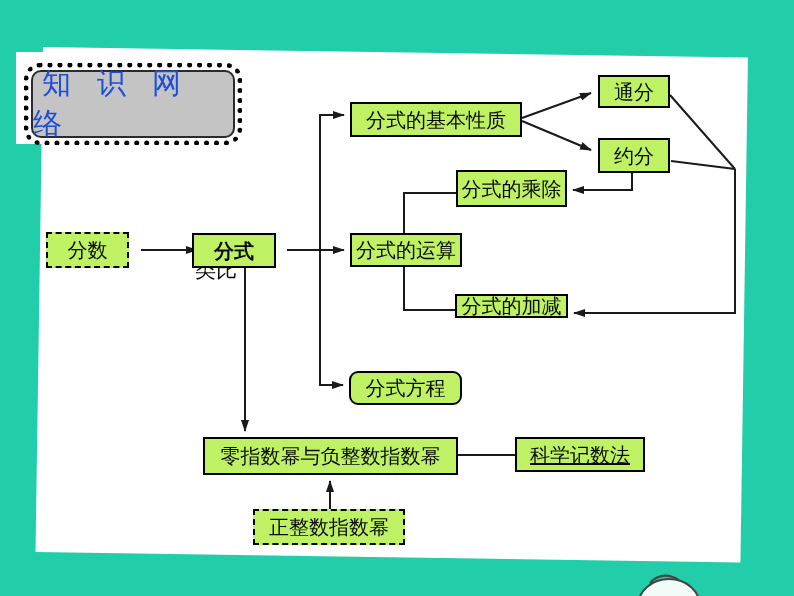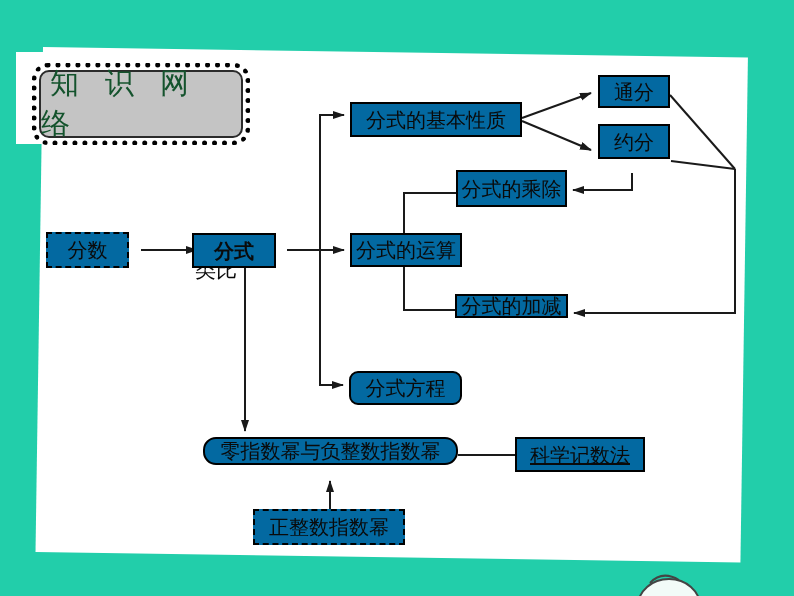--- a/index.html
+++ b/index.html
@@ -16,31 +16,30 @@
     transform-origin:top left;
   }
   .badge-backing{
     position:absolute;left:16px;top:52px;width:232px;height:92px;
     background:#ffffff;
   }
   .badge{
     position:absolute;left:31px;top:70px;width:200px;height:64px;
     background:#c4c4c4;border:2px solid #2b2b2b;border-radius:10px;
     display:flex;align-items:center;justify-content:center;
-    font-size:29px;letter-spacing:9px;color:#14532d;
+    font-size:29px;letter-spacing:9px;color:#1d4ed8;
     text-indent:9px; 
-    margin-left:8px;
   }
   .badge::before{
     content:'';position:absolute;inset:-9px;
     border:5px dotted #000;border-radius:16px;
   }
   svg.connectors{position:absolute;left:0;top:0;}
   .node{
-    position:absolute;background:#0369a1;border:2px solid #000;
+    position:absolute;background:#bef264;border:2px solid #000;
     display:flex;align-items:center;justify-content:center;
     font-size:20px;line-height:1;white-space:nowrap;color:#0a0a0a;
     box-sizing:border-box;
   }
   .node.dashed{border-style:dashed;}
   .edge-label{
     position:absolute;font-size:21px;color:#0a0a0a;background:transparent;margin-left:48px;
   }
 </style>
 </head>
@@ -99,27 +98,27 @@
 <div class="node dashed" style="left:46px;top:232px;width:83px;height:36px;">分数</div>
 
 <div class="edge-label" style="left:147px;top:256px;">类比</div>
 
 <div class="node" style="left:192px;top:233px;width:84px;height:35px;font-weight:bold;">分式</div>
 
 <div class="node" style="left:350px;top:102px;width:172px;height:35px;">分式的基本性质</div>
 
 <div class="node" style="left:598px;top:75px;width:72px;height:33px;">通分</div>
 
-<div class="node" style="left:598px;top:124px;width:72px;height:35px;">约分</div>
+<div class="node" style="left:598px;top:138px;width:72px;height:35px;">约分</div>
 
 <div class="node" style="left:456px;top:170px;width:111px;height:37px;">分式的乘除</div>
 
 <div class="node" style="left:350px;top:233px;width:112px;height:34px;">分式的运算</div>
 
 <div class="node" style="left:455px;top:294px;width:113px;height:24px;">分式的加减</div>
 
 <div class="node" style="left:349px;top:371px;width:113px;height:34px;border-radius:9px;">分式方程</div>
 
-<div class="node" style="left:203px;top:437px;width:255px;height:28px;border-width:2.5px;border-radius:13px;">零指数幂与负整数指数幂</div>
+<div class="node" style="left:203px;top:437px;width:255px;height:38px;border-width:2.5px;">零指数幂与负整数指数幂</div>
 
 <div class="node" style="left:515px;top:437px;width:130px;height:35px;text-decoration:underline;">科学记数法</div>
 
 <div class="node dashed" style="left:253px;top:509px;width:152px;height:36px;">正整数指数幂</div>
 
 </body></html>

